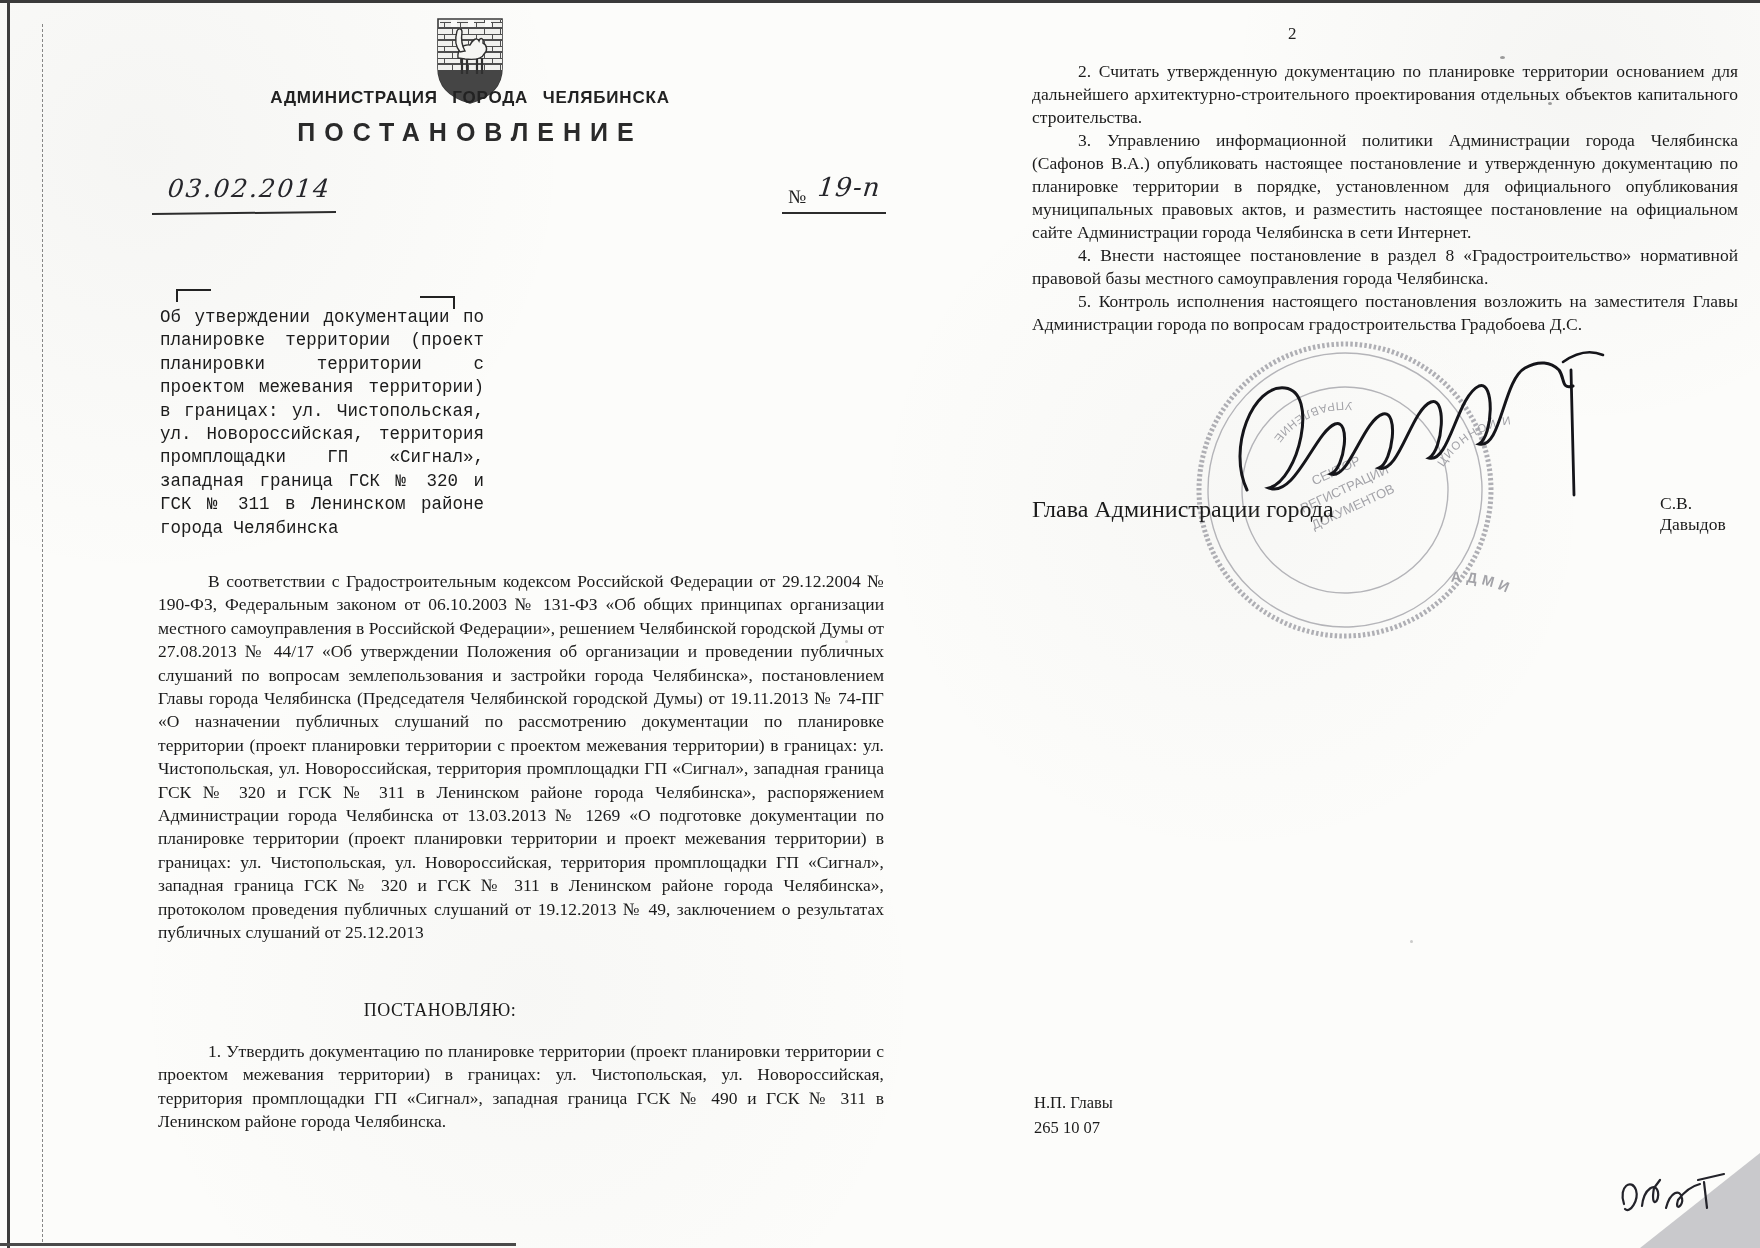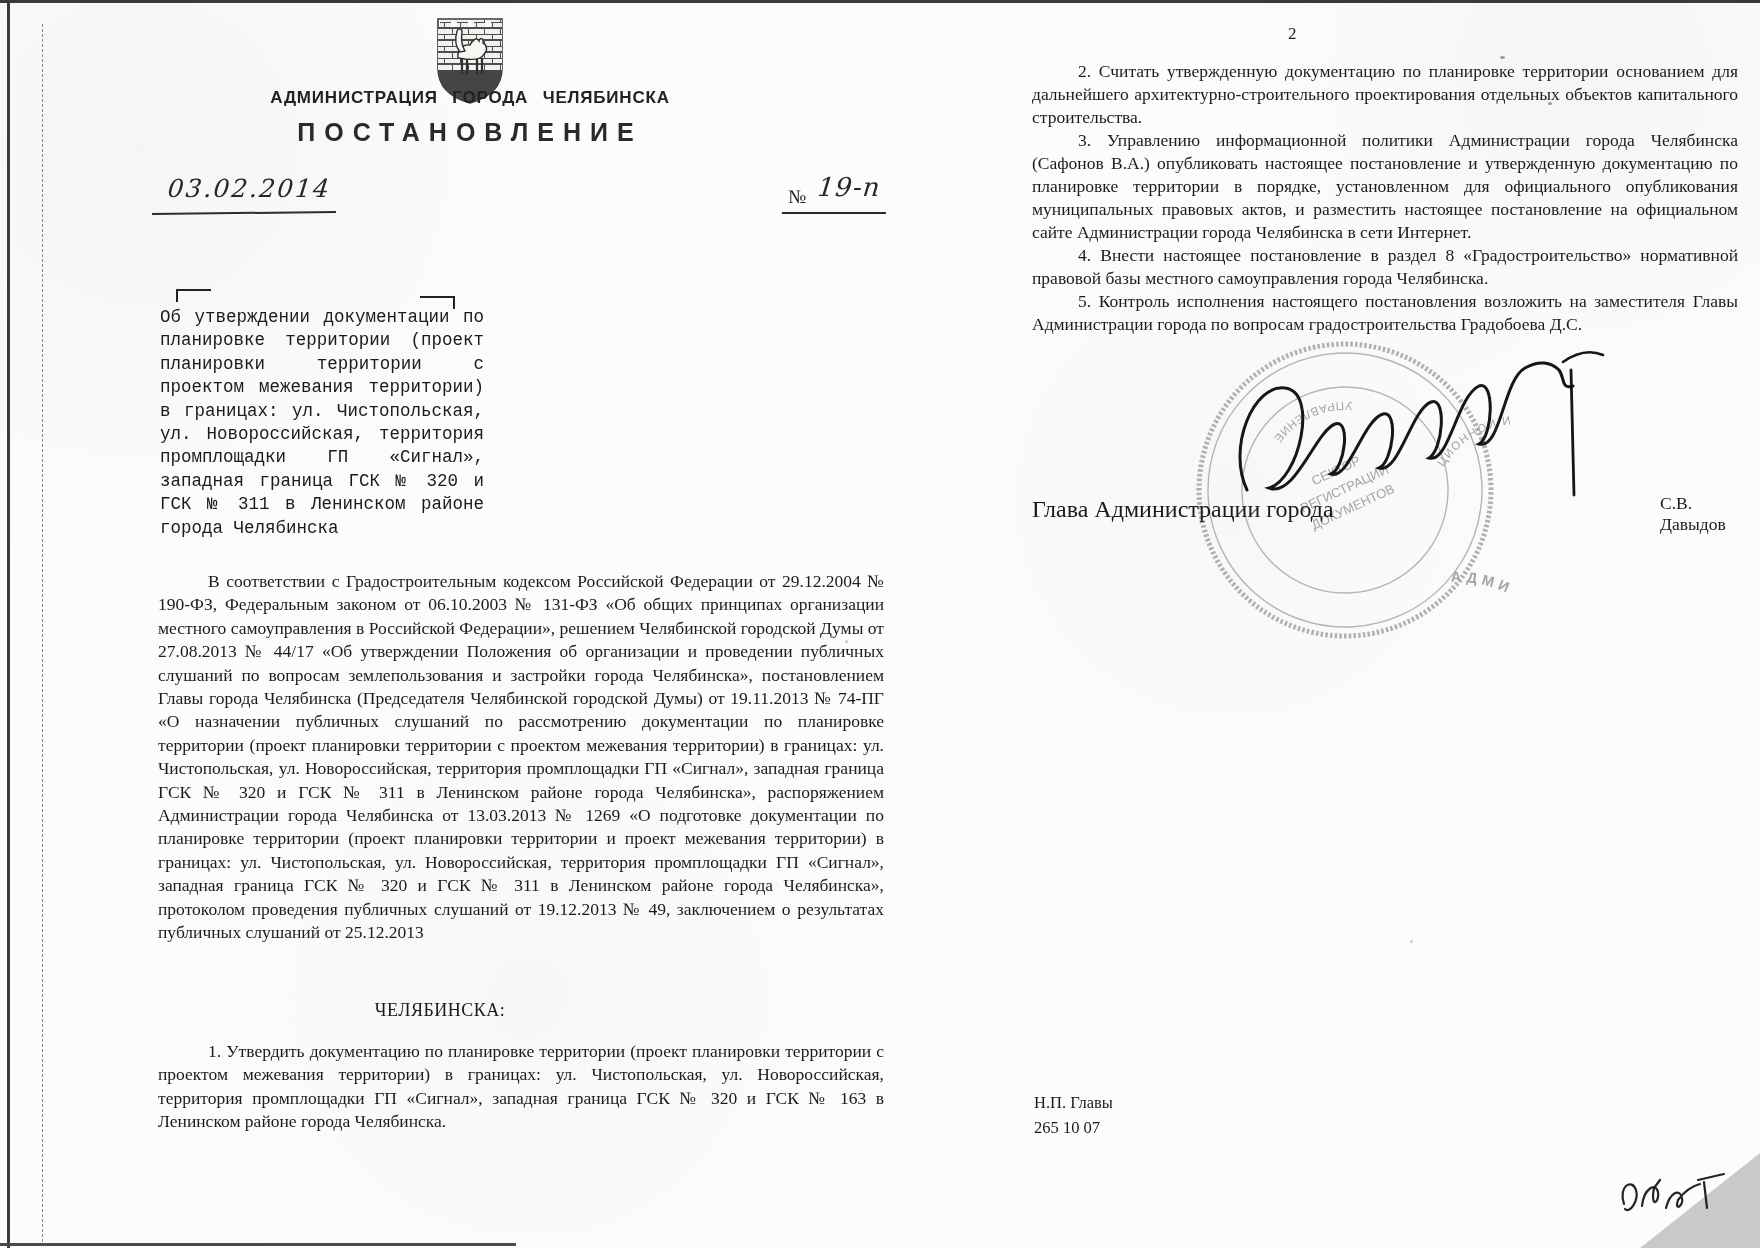--- a/index.html
+++ b/index.html
@@ -116,22 +116,22 @@
   <div class="date-underline"></div>
   <div class="num-label">№</div>
   <div class="num-field"><span class="hand">19-п</span></div>
   <div class="num-underline"></div>
 
   <div class="corner-l"></div>
   <div class="corner-r"></div>
 
   <div class="subject">Об утверждении документации по планировке территории (проект планировки территории с проектом межевания территории) в границах: ул. Чистопольская, ул. Новороссийская, территория промплощадки ГП «Сигнал», западная граница ГСК № 320 и ГСК № 311 в Ленинском районе города Челябинска</div>
   <div class="preamble">В соответствии с Градостроительным кодексом Российской Федерации от 29.12.2004 № 190-ФЗ, Федеральным законом от 06.10.2003 № 131-ФЗ «Об общих принципах организации местного самоуправления в Российской Федерации», решением Челябинской городской Думы от 27.08.2013 № 44/17 «Об утверждении Положения об организации и проведении публичных слушаний по вопросам землепользования и застройки города Челябинска», постановлением Главы города Челябинска (Председателя Челябинской городской Думы) от 19.11.2013 № 74-ПГ «О назначении публичных слушаний по рассмотрению документации по планировке территории (проект планировки территории с проектом межевания территории) в границах: ул. Чистопольская, ул. Новороссийская, территория промплощадки ГП «Сигнал», западная граница ГСК № 320 и ГСК № 311 в Ленинском районе города Челябинска», распоряжением Администрации города Челябинска от 13.03.2013 № 1269 «О подготовке документации по планировке территории (проект планировки территории и проект межевания территории) в границах: ул. Чистопольская, ул. Новороссийская, территория промплощадки ГП «Сигнал», западная граница ГСК № 320 и ГСК № 311 в Ленинском районе города Челябинска», протоколом проведения публичных слушаний от 19.12.2013 № 49, заключением о результатах публичных слушаний от 25.12.2013</div>
-  <div class="resolve">ЧЕЛЯБИНСКА:</div>
-  <div class="item1">1. Утвердить документацию по планировке территории (проект планировки территории с проектом межевания территории) в границах: ул. Чистопольская, ул. Новороссийская, территория промплощадки ГП «Сигнал», западная граница ГСК № 320 и ГСК № 163 в Ленинском районе города Челябинска.</div>
+  <div class="resolve">ПОСТАНОВЛЯЮ:</div>
+  <div class="item1">1. Утвердить документацию по планировке территории (проект планировки территории с проектом межевания территории) в границах: ул. Чистопольская, ул. Новороссийская, территория промплощадки ГП «Сигнал», западная граница ГСК № 490 и ГСК № 311 в Ленинском районе города Челябинска.</div>
 
   <div class="pagenum">2</div>
 
   <div class="p2-items">
     <p>2. Считать утвержденную документацию по планировке территории основанием для дальнейшего архитектурно-строительного проектирования отдельных объектов капитального строительства.</p>
     <p>3. Управлению информационной политики Администрации города Челябинска (Сафонов В.А.) опубликовать настоящее постановление и утвержденную документацию по планировке территории в порядке, установленном для официального опубликования муниципальных правовых актов, и разместить настоящее постановление на официальном сайте Администрации города Челябинска в сети Интернет.</p>
     <p>4. Внести настоящее постановление в раздел 8 «Градостроительство» нормативной правовой базы местного самоуправления города Челябинска.</p>
     <p>5. Контроль исполнения настоящего постановления возложить на заместителя Главы Администрации города по вопросам градостроительства Градобоева Д.С.</p>
   </div>
 

